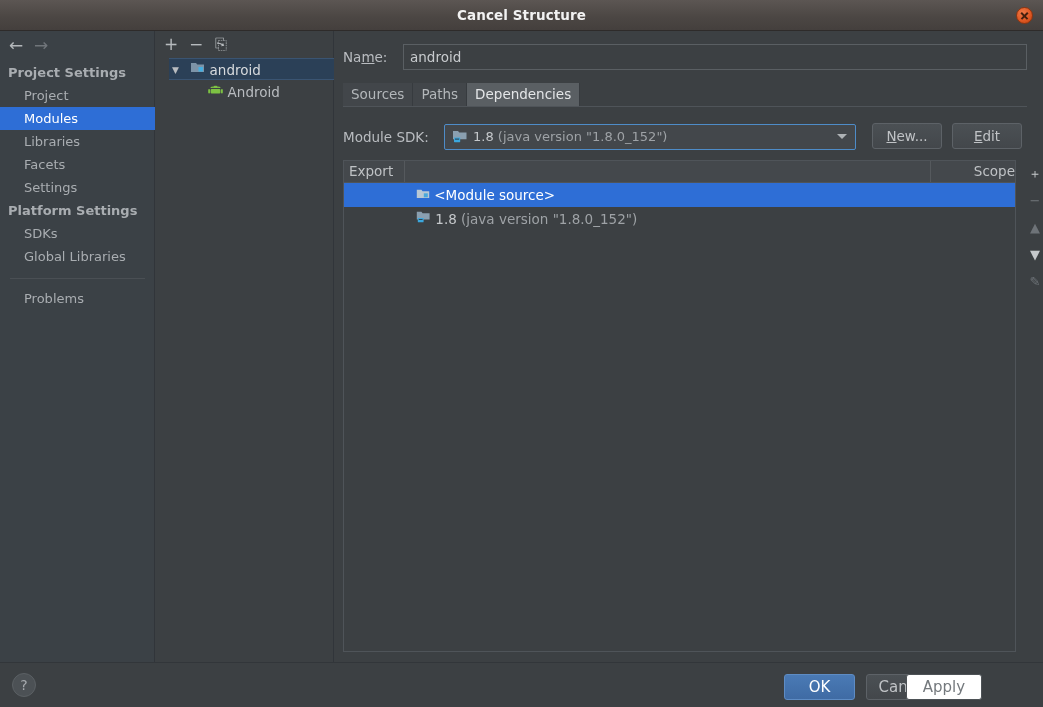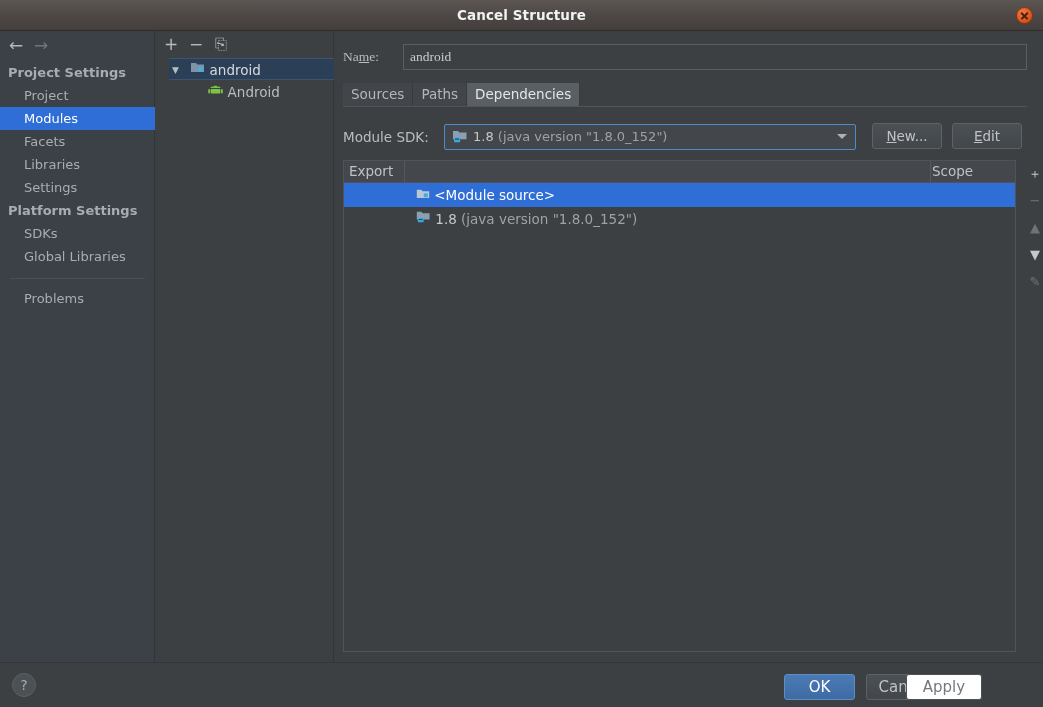--- a/index.html
+++ b/index.html
@@ -188,21 +188,21 @@
   
   .content {
     position: absolute;
     left: 335px; top: 31px;
     right: 0; height: 631px;
     background: #3c4043;
   }
   .name-row {
     position: absolute;
     left: 8px; top: 13px;
-    right: 16px; height: 35px; font-family: Liberation Serif, serif;
+    right: 16px; height: 35px;
   }
   .name-label {
     position: absolute;
     left: 0; top: 0;
     line-height: 26px;
     color: #b9bcc0;
     font-size: 13.5px;
   }
   .name-input {
     position: absolute;
@@ -338,21 +338,21 @@
     left: 62px; right: 84px; top: 0;
     height: 21px;
     border-right: 1px solid #55595d;
     box-sizing: border-box;
   }
   .dep-head .h-scope {
     position: absolute;
     right: 0; top: 0;
     width: 83px; height: 21px;
     line-height: 21px;
-    text-align: left;
+    text-align: right;
   }
   .dep-row {
     position: relative;
     height: 24px;
     line-height: 24px;
     font-size: 13.5px;
     color: #9ea2a6;
     white-space: nowrap;
     cursor: pointer;
   }
@@ -447,22 +447,22 @@
   <div class="sidebar">
     <div class="nav-arrows">
       <div class="nav-arrow back">←</div>
       <div class="nav-arrow forward">→</div>
     </div>
     <div class="side-list">
 
       <div class="side-group">Project Settings</div>
       <div class="side-item">Project</div>
       <div class="side-item selected">Modules</div>
+      <div class="side-item">Libraries</div>
       <div class="side-item">Facets</div>
-      <div class="side-item">Libraries</div>
       <div class="side-item">Settings</div>
 
       <div class="side-group">Platform Settings</div>
       <div class="side-item">SDKs</div>
       <div class="side-item">Global Libraries</div>
 
       <div class="side-sep"></div>
       <div class="side-item">Problems</div>
     </div>
   </div>

